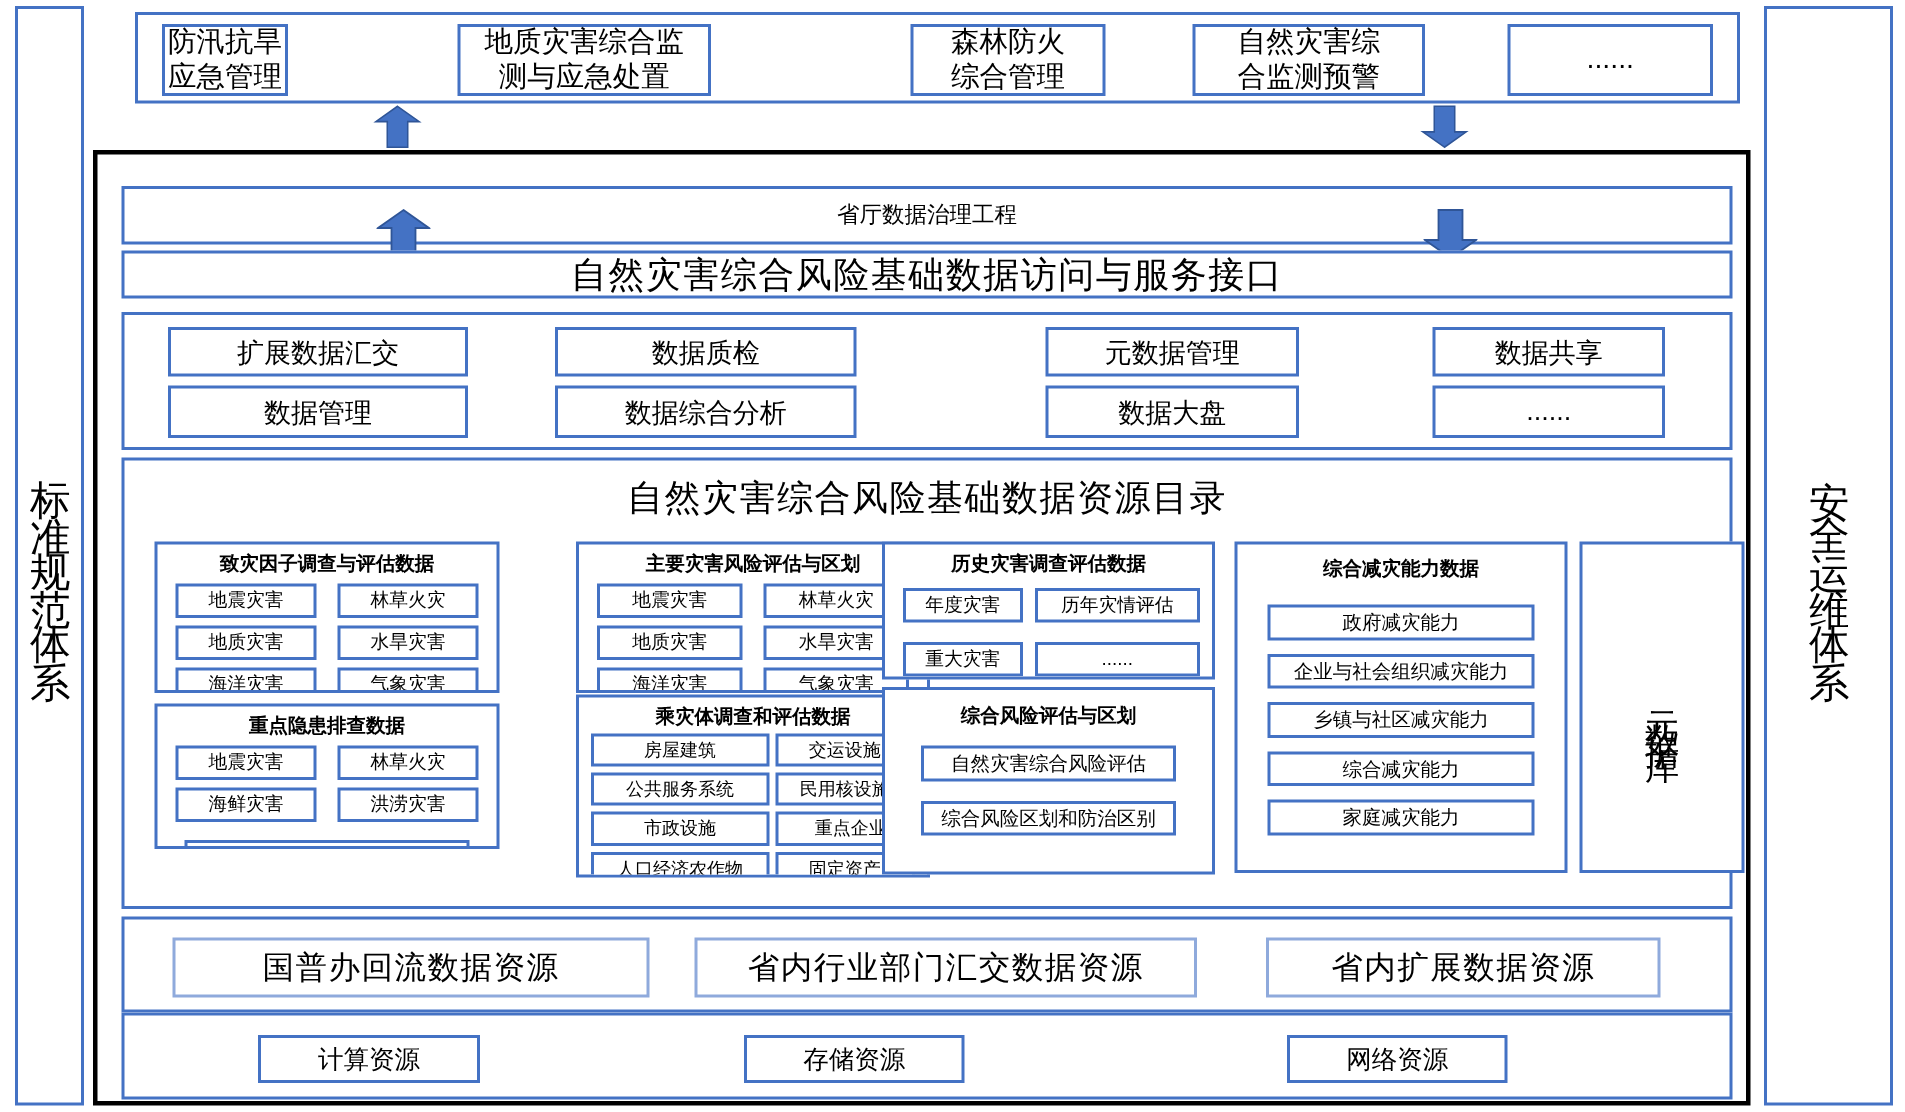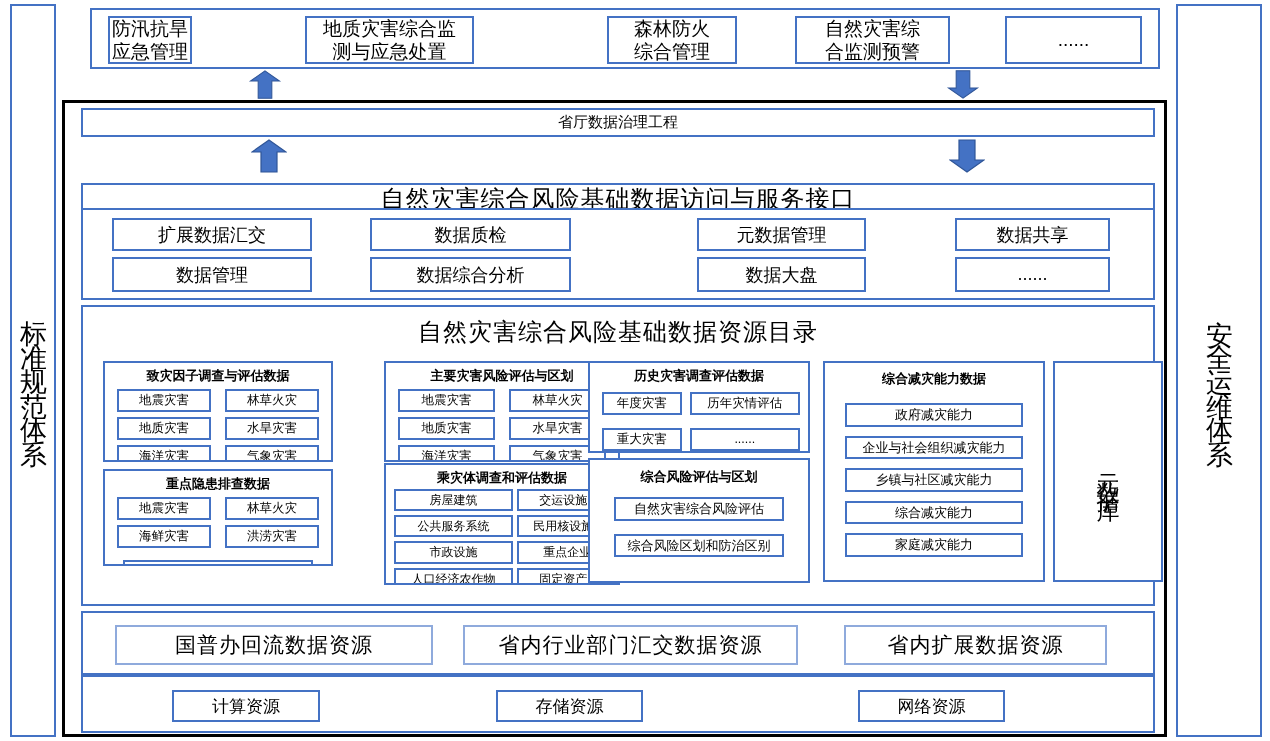--- a/index.html
+++ b/index.html
@@ -30,22 +30,22 @@
   .app{position:absolute;top:6px;height:48px;font-size:19px;line-height:1.22;}
 
   
   .arrow{position:absolute;}
   .arrow svg{display:block;}
   .arrow polygon{fill:var(--blue);stroke:var(--blue-dark);stroke-width:1.2;}
 
   
   #main-box{left:62px;top:100px;width:1105px;height:637px;border:3px solid #000;background:#fff;}
 
-  #gov-bar{left:16px;top:5px;width:1074px;height:29px;font-size:15px;}
-  #interface-bar{left:16px;top:80px;width:1074px;height:32px;font-size:24px;letter-spacing:1px;}
+  #gov-bar{left:16px;top:21px;width:1074px;height:39px;font-size:15px;}
+  #interface-bar{left:16px;top:64px;width:1074px;height:32px;font-size:24px;letter-spacing:1px;}
 
   #functions-box{left:16px;top:105px;width:1074px;height:92px;}
   .fn{position:absolute;font-size:18px;}
 
   #catalog-box{left:16px;top:202px;width:1074px;height:301px;}
   #catalog-title{padding-top:9px;text-align:center;font-size:24px;letter-spacing:1px;}
 
   .cat-col{position:absolute;top:54px;}
   .grp{border:2px solid var(--blue);background:#fff;overflow:hidden;}
   .grp-title{font-size:13px;font-weight:bold;text-align:center;margin:4px 4px 4px;}

